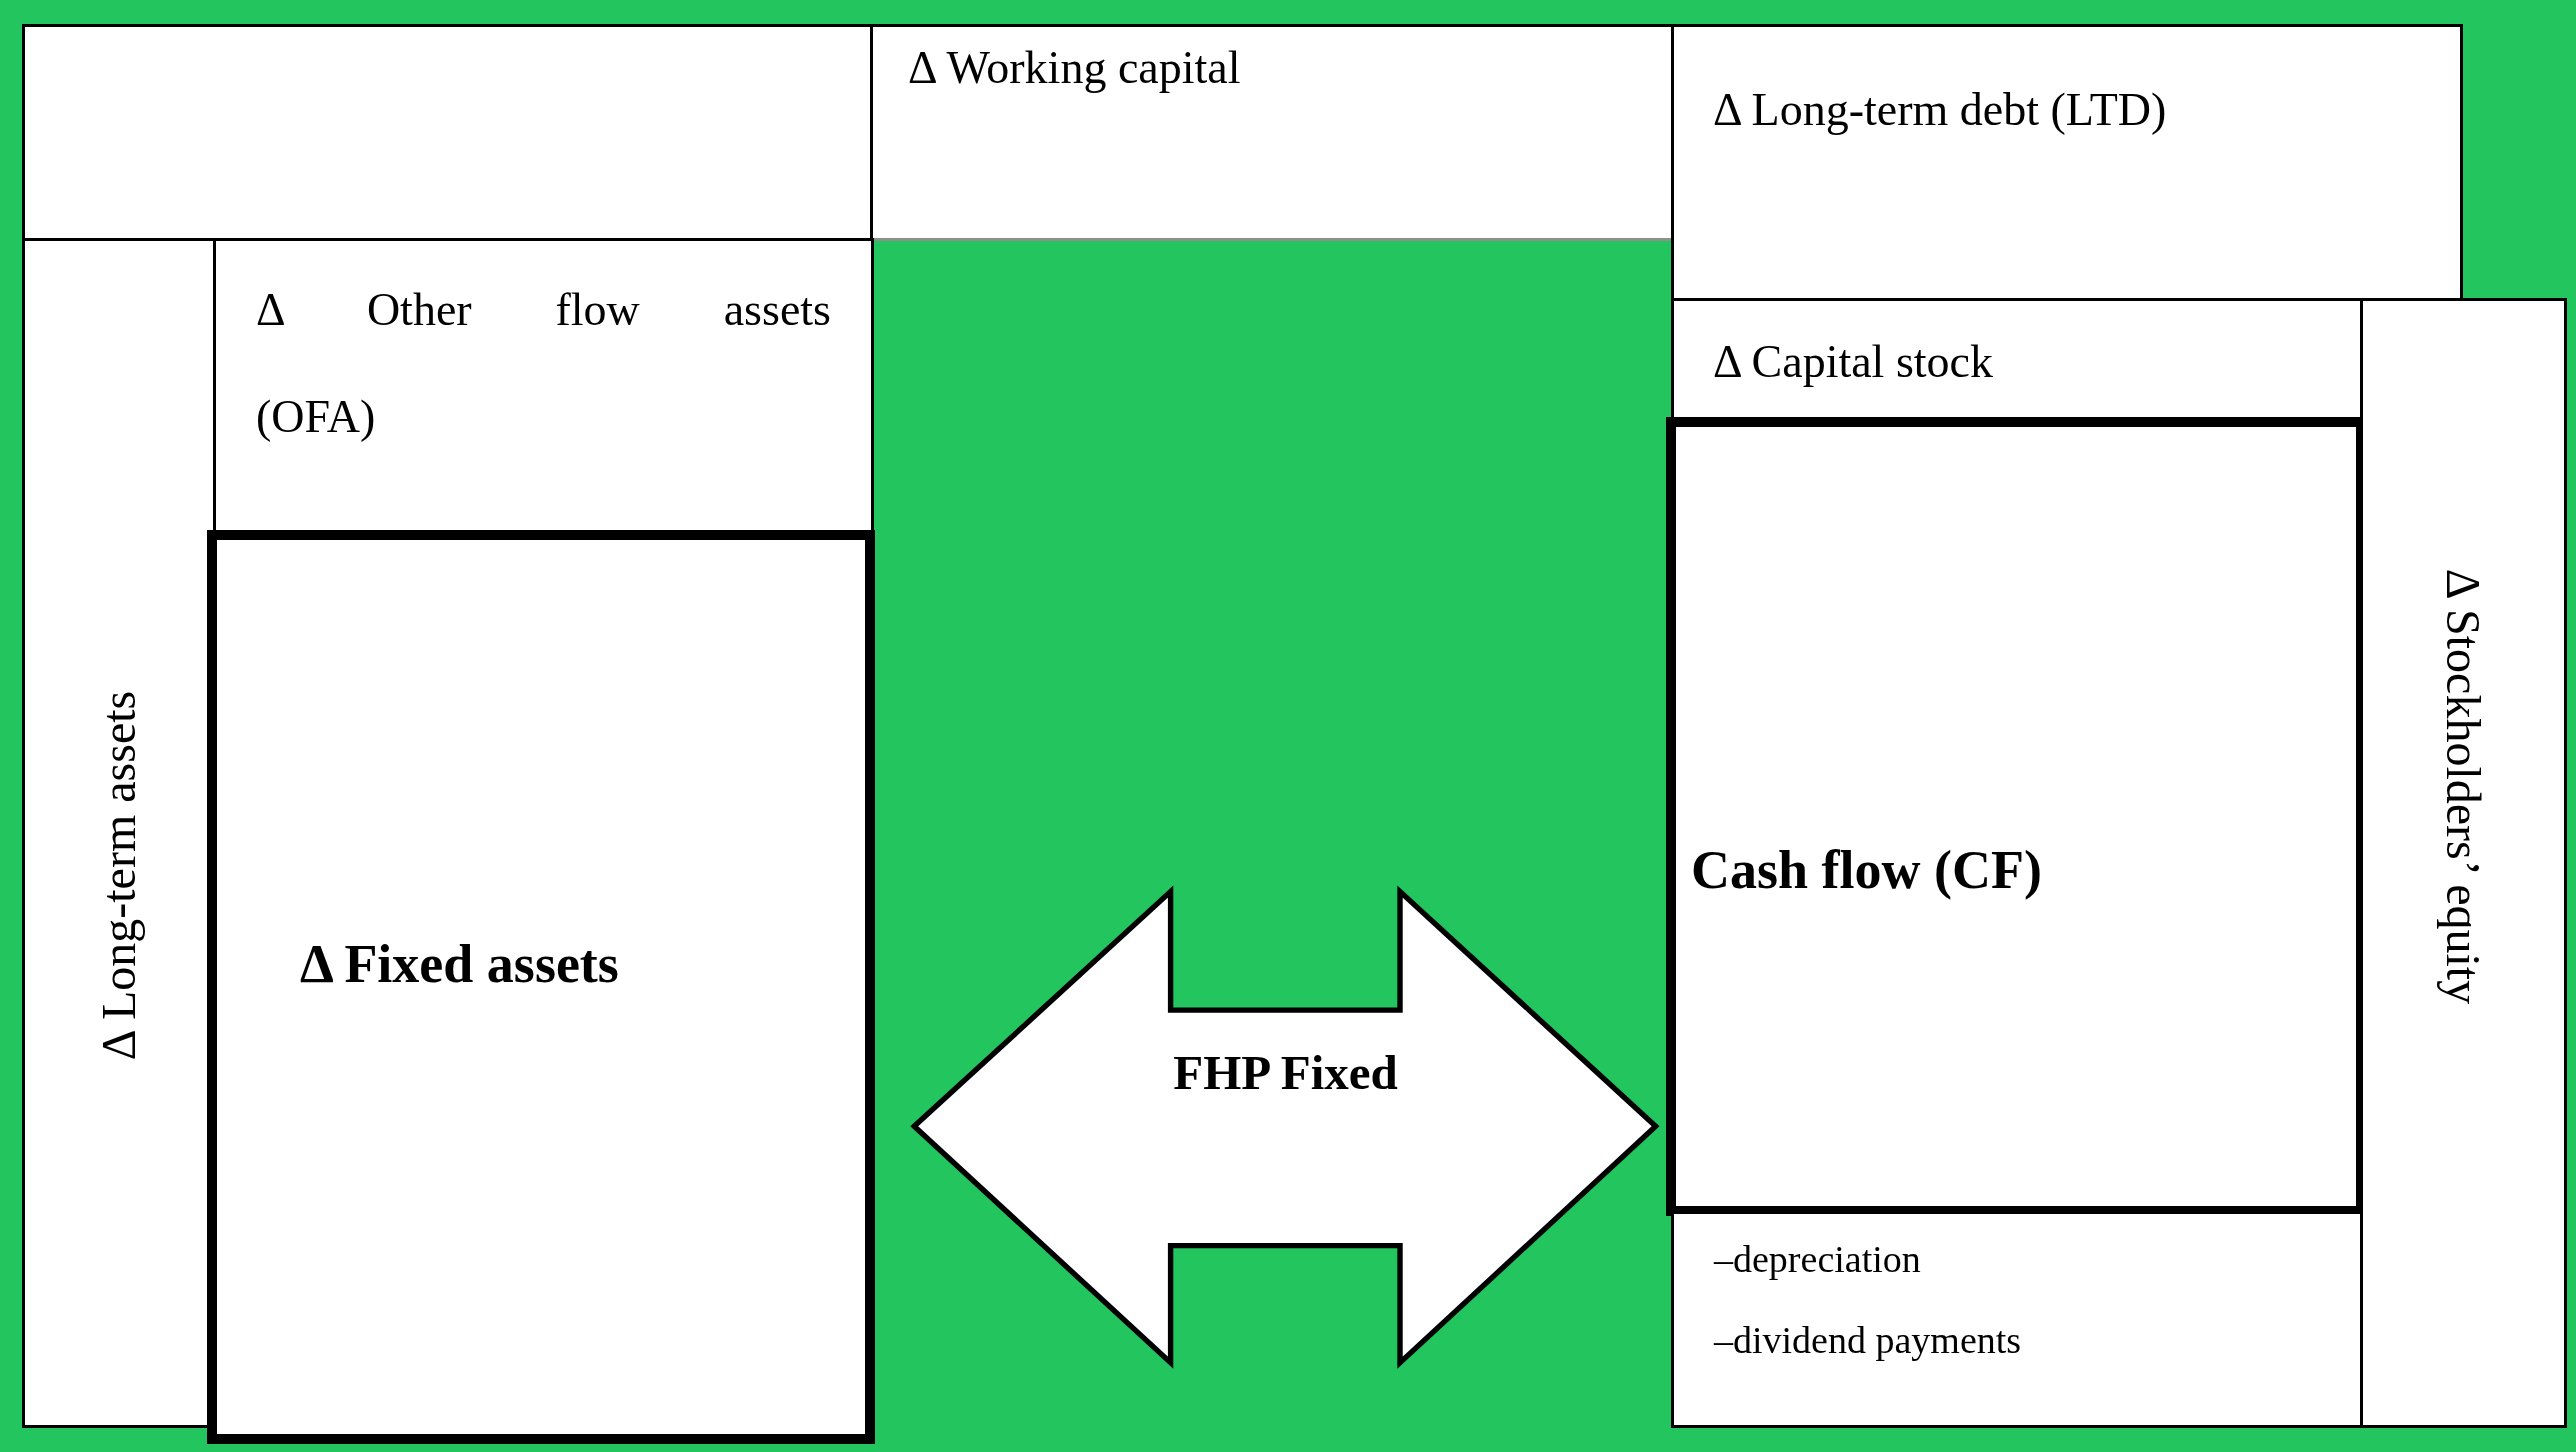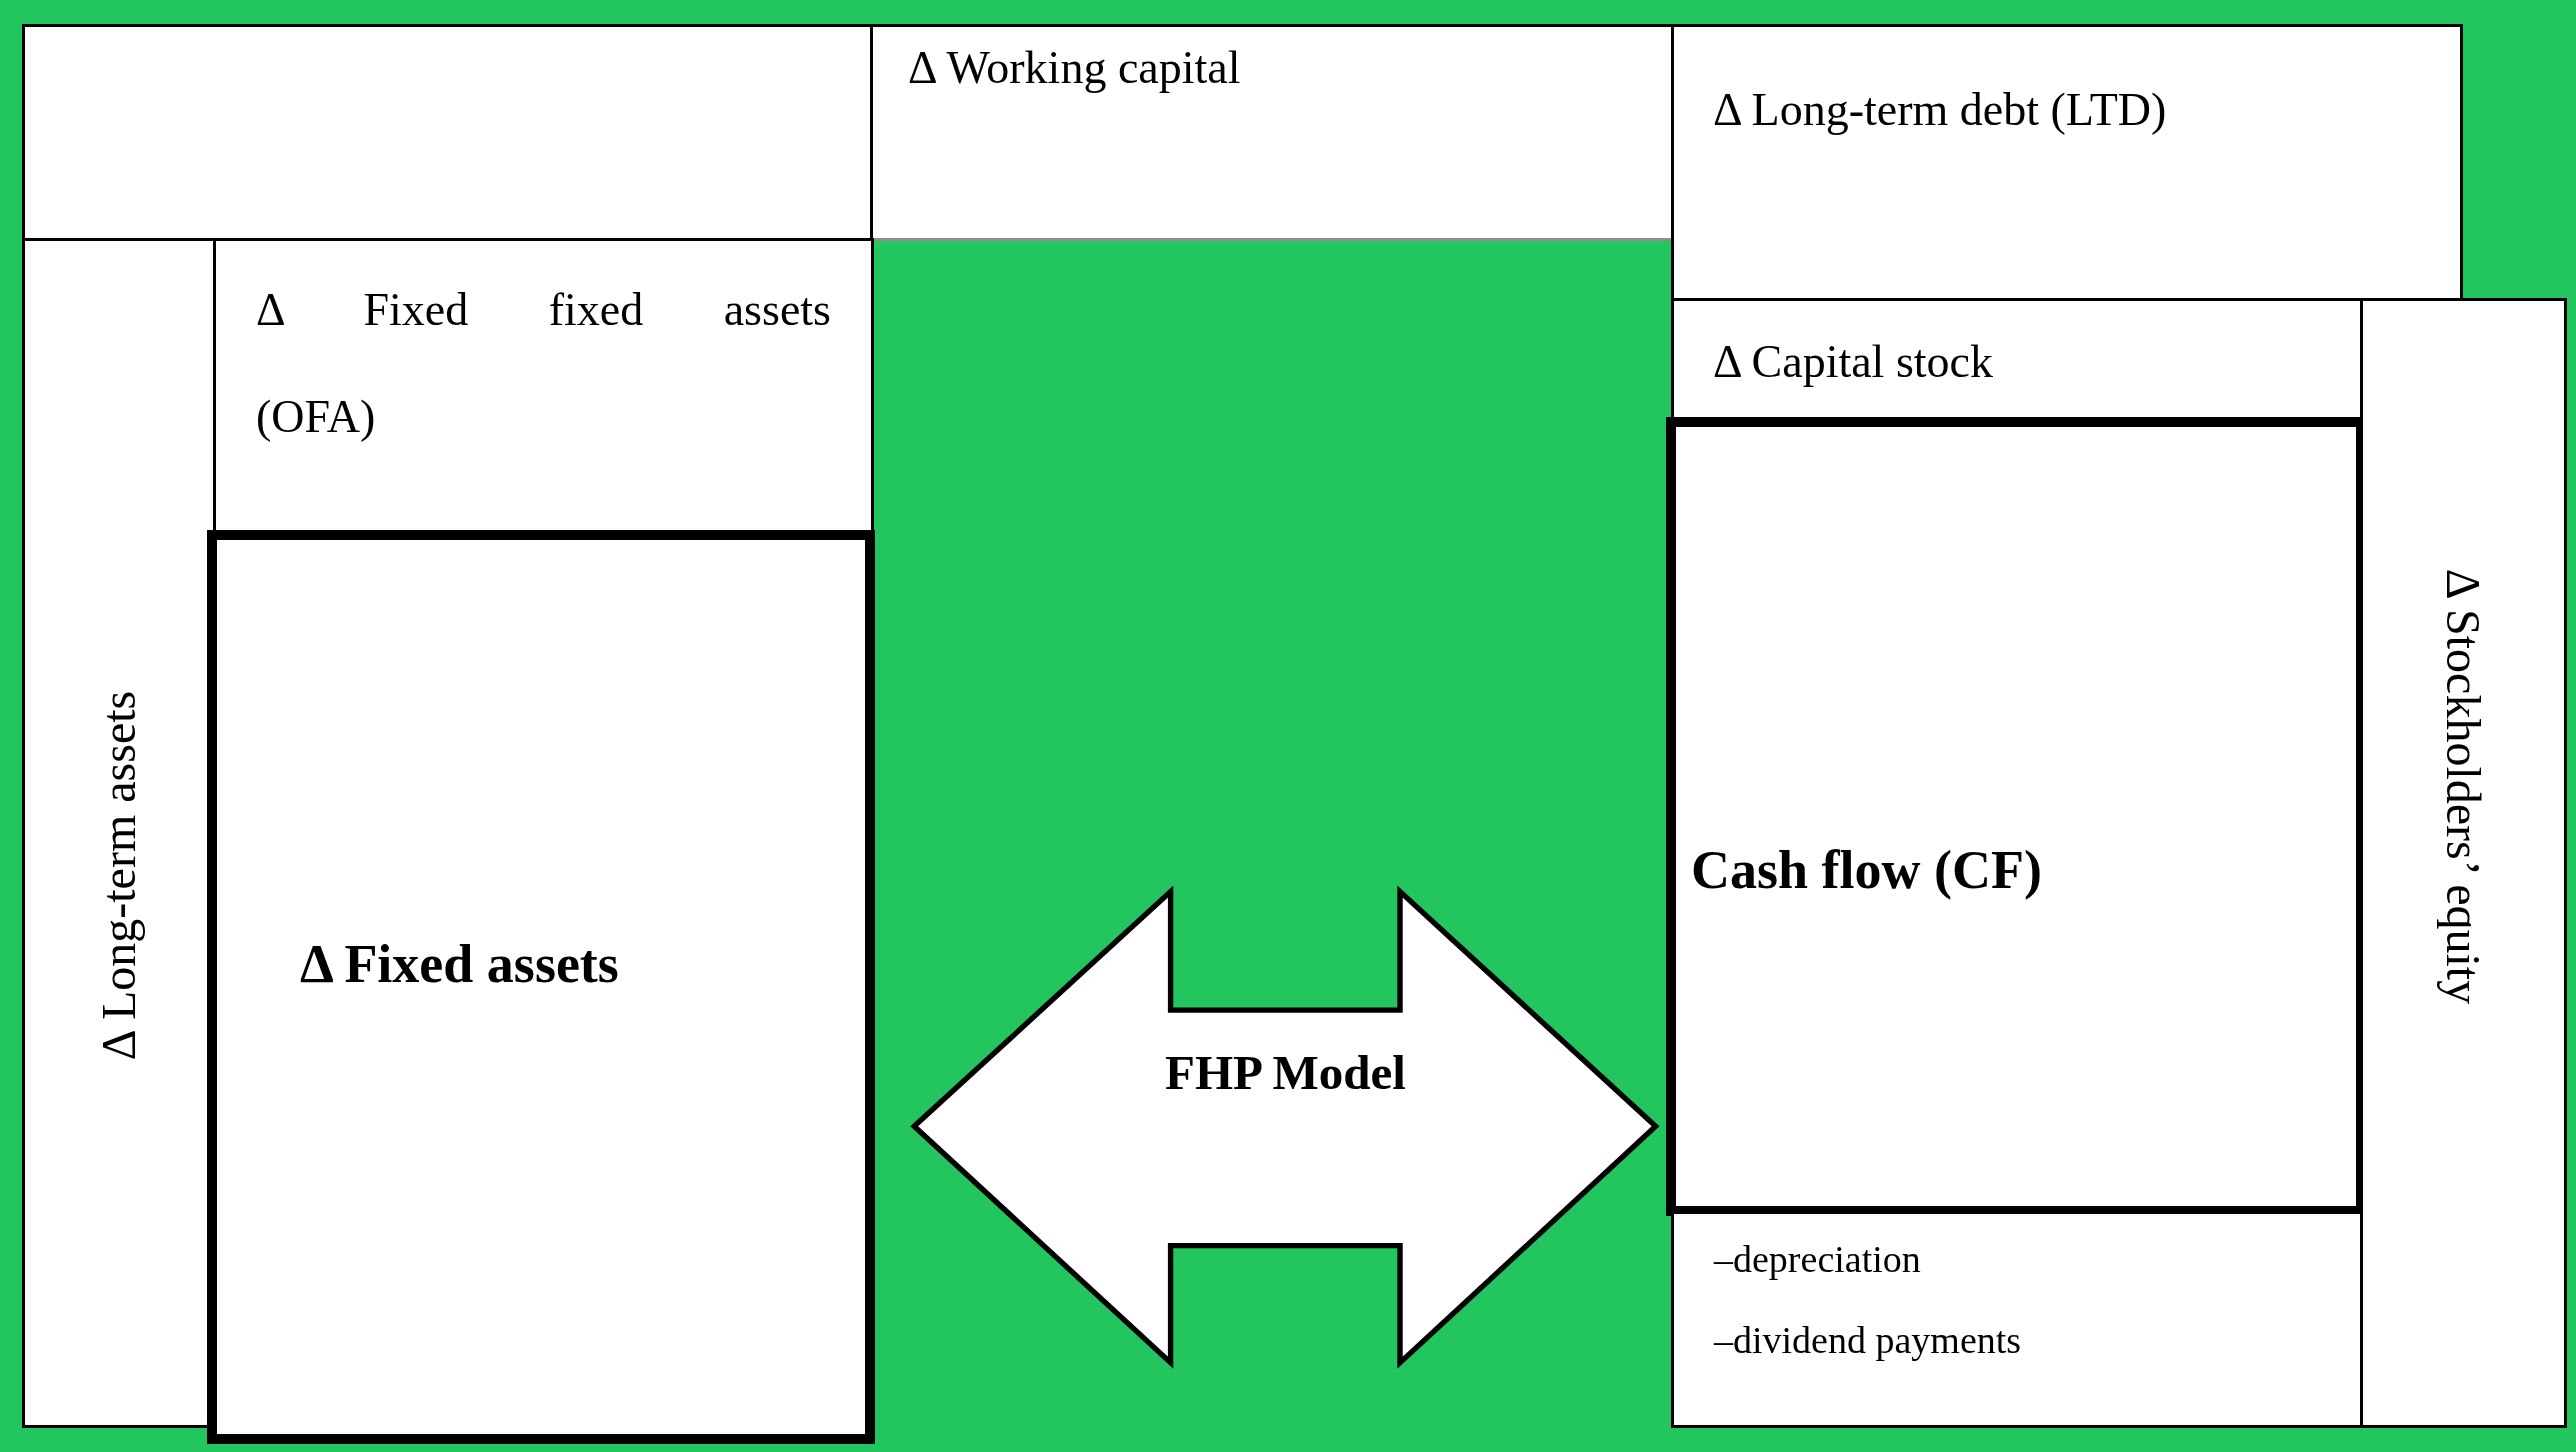--- a/index.html
+++ b/index.html
@@ -151,21 +151,21 @@
 
   <div class="cell ltd-box">
     <div class="label">Δ Long-term debt (LTD)</div>
   </div>
 
   <div class="cell lta-strip">
     <span class="vtext-up">Δ Long-term assets</span>
   </div>
 
   <div class="cell ofa-box">
-    <div class="ofa-line1">Δ Fixed fixed assets</div>
+    <div class="ofa-line1">Δ Other flow assets</div>
     <div class="ofa-line2">(OFA)</div>
   </div>
 
   <div class="cell thick fixed-box">
     <div class="label-big fixed-label">Δ Fixed assets</div>
   </div>
 
   <div class="cell capstock-box">
     <div class="label">Δ Capital stock</div>
   </div>
@@ -180,16 +180,16 @@
   </div>
 
   <div class="cell equity-strip">
     <span class="vtext-down">Δ Stockholders’ equity</span>
   </div>
 
   <svg class="arrow-svg" viewBox="0 0 3345 1886" xmlns="http://www.w3.org/2000/svg">
     <polygon points="1187,1463 1520,1158 1520,1312 1818,1312 1818,1158 2150,1463 1818,1770 1818,1618 1520,1618 1520,1770" fill="#ffffff" stroke="#000000" stroke-width="7"></polygon>
   </svg>
 
-  <div class="arrow-title">FHP Model</div>
+  <div class="arrow-title">FHP Fixed</div>
 
 </div>
 
 
 </body></html>

